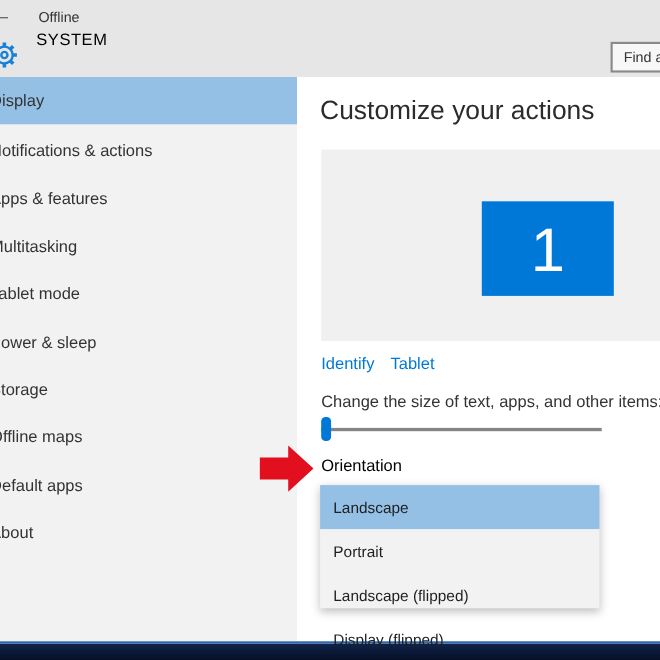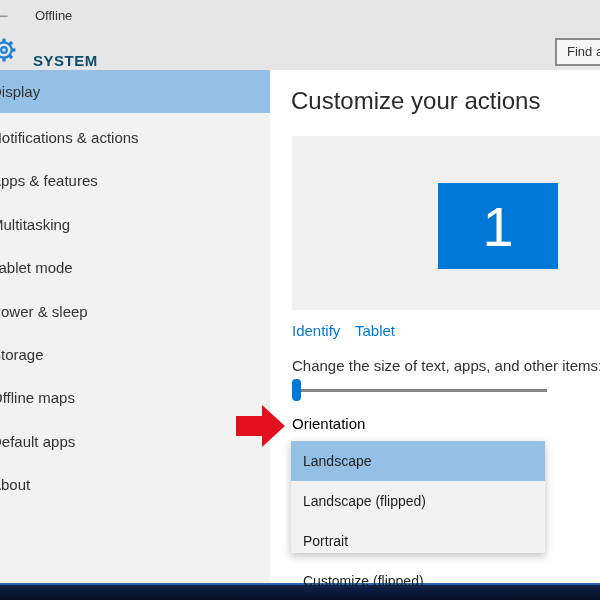--- a/index.html
+++ b/index.html
@@ -6,21 +6,21 @@
   html,body { width:600px; height:600px; }
   body {
     position:relative; overflow:hidden; background:#ffffff;
     font-family:"Liberation Sans", sans-serif; color:#333;
   }
   
   .header { position:absolute; left:0; top:0; width:600px; height:70px; background:#e6e6e6; }
   .back-icon { position:absolute; left:-7px; top:3px; font-size:18px; color:#444; }
   .app-title { position:absolute; left:35px; top:8px; font-size:13px; color:#333; }
   .gear-wrap { position:absolute; left:-9px; top:37px; width:26px; height:26px; }
-  .page-title { position:absolute; left:33px; top:52px; font-size:15px; font-weight:700; letter-spacing:0.5px; color:#0c4a6e; }
+  .page-title { position:absolute; left:33px; top:28px; font-size:15px; font-weight:400; letter-spacing:0.5px; color:#000000; }
   .search-box {
     position:absolute; left:555px; top:38px; width:90px; height:28px;
     border:2px solid #8a8a8a; background:#f7f7f7; font-size:13px; color:#333;
     line-height:24px; padding-left:10px; white-space:nowrap; overflow:hidden;
   }
   
   .sidebar { position:absolute; left:0; top:70px; width:270px; height:513px; background:#f2f2f2; }
   .side-item { position:absolute; left:0; width:270px; height:43px; line-height:43px; font-size:15px; color:#333; cursor:default; }
   .side-item > span { position:relative; left:-9px; white-space:nowrap; }
   .side-item.selected { background:#94c0e6; }
@@ -110,23 +110,23 @@
   <div class="side-item" style="top:176px"><span>Tablet mode</span></div>
   <div class="side-item" style="top:220px"><span>Power &amp; sleep</span></div>
   <div class="side-item" style="top:263px"><span>Storage</span></div>
   <div class="side-item" style="top:306px"><span>Offline maps</span></div>
   <div class="side-item" style="top:350px"><span>Default apps</span></div>
   <div class="side-item" style="top:393px"><span>About</span></div>
 </div>
 
 <div class="dropdown">
   <div class="dd-item selected">Landscape</div>
+  <div class="dd-item">Portrait</div>
   <div class="dd-item">Landscape (flipped)</div>
-  <div class="dd-item">Portrait</div>
-  <div class="dd-item">Customize (flipped)</div>
+  <div class="dd-item">Display (flipped)</div>
 </div>
 
 <div class="red-arrow">
   <svg width="49" height="42" viewBox="0 0 49 42">
     <polygon points="0,11 26,11 26,0 49,21 26,42 26,31 0,31" fill="#e2101e"></polygon>
   </svg>
 </div>
 
 <div class="taskbar"></div>
 

